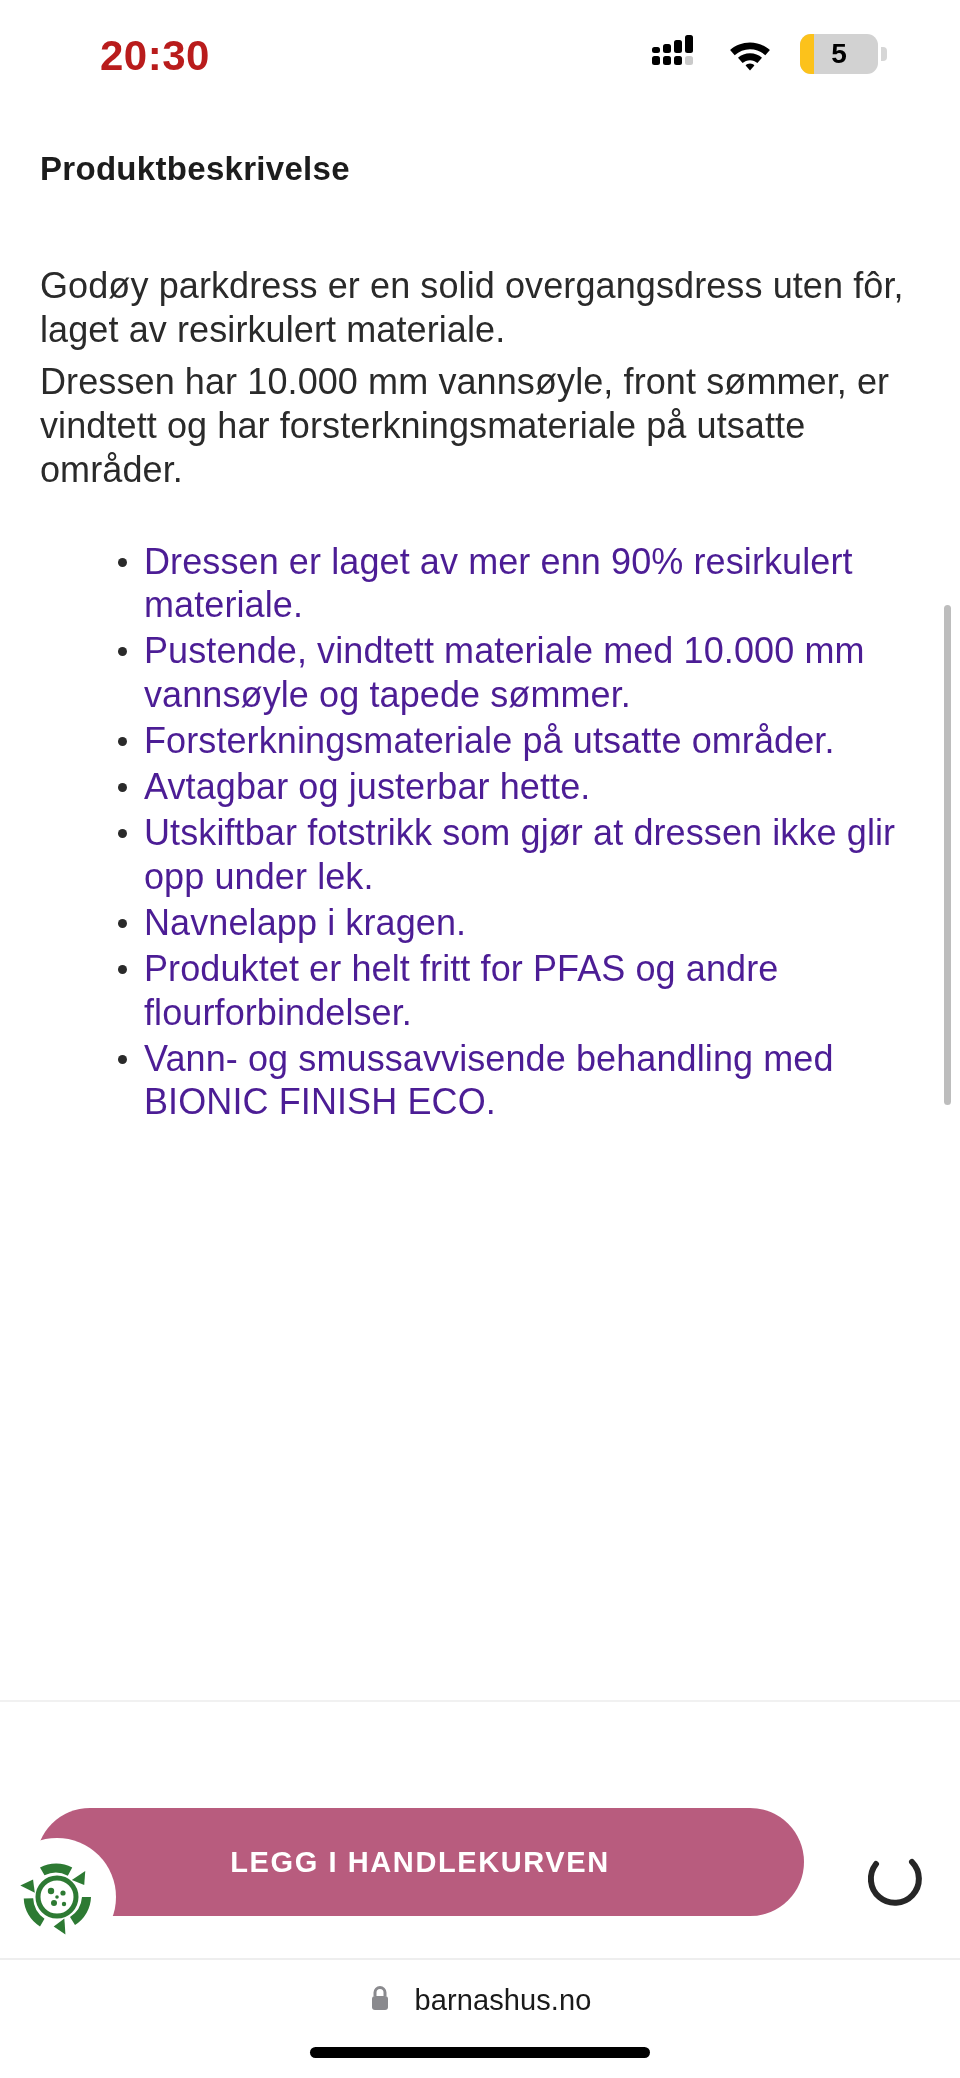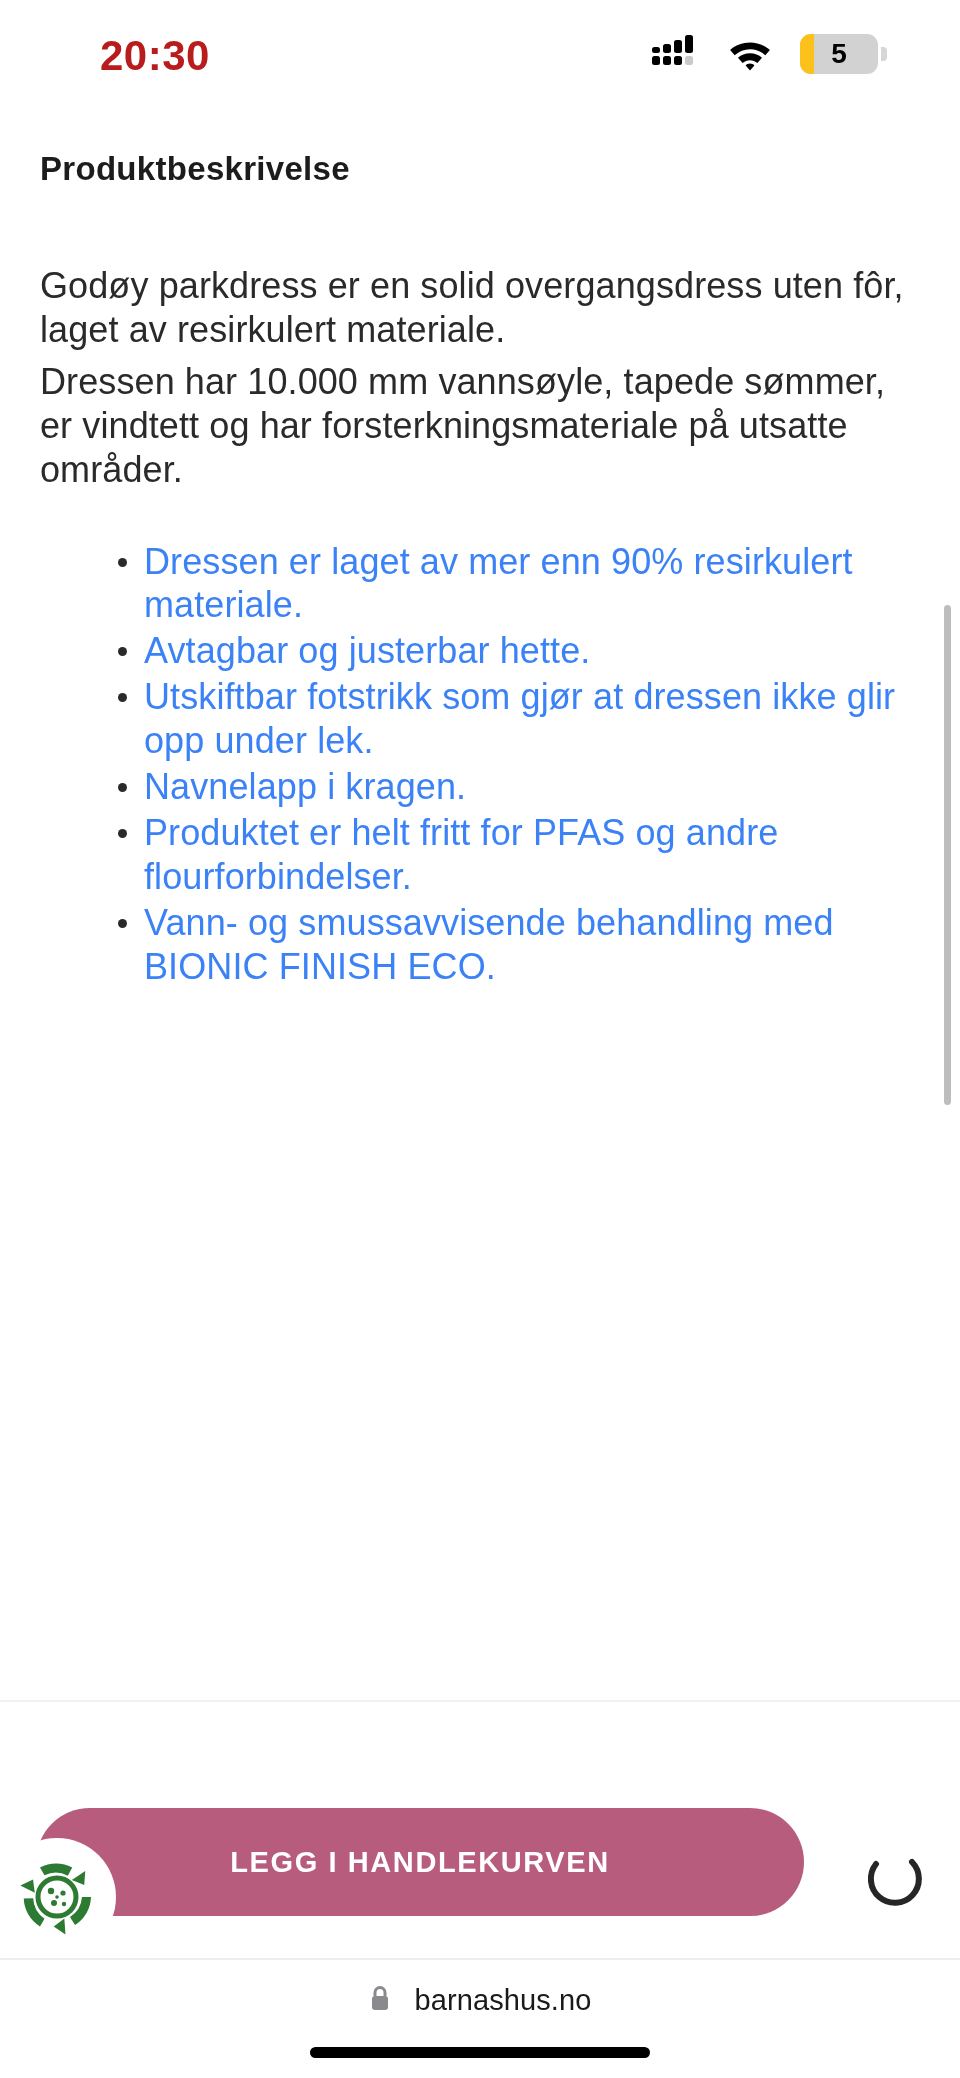--- a/index.html
+++ b/index.html
@@ -113,21 +113,21 @@
 
   .features {
     margin-top:48px;
     list-style:none;
     padding-left:78px;
   }
   .features li {
     position:relative;
     font-size:36px;
     line-height:1.22;
-    color:#3b82f6;
+    color:#4c1d95;
     letter-spacing:0.1px;
     margin-bottom:2px;
     padding-left:26px;
   }
   .features li::before {
     content:"";
     position:absolute;
     left:0;
     top:18px;
     width:9px; height:9px;
@@ -269,25 +269,27 @@
 
     </div>
   </div>
 
   <div class="content">
 
     <h2 class="section-title">Produktbeskrivelse</h2>
 
     <div class="intro">
       <p>Godøy parkdress er en solid overgangsdress uten fôr, laget av resirkulert materiale.</p>
-      <p>Dressen har 10.000 mm vannsøyle, tapede sømmer, er vindtett og har forsterkningsmateriale på utsatte områder.</p>
+      <p>Dressen har 10.000 mm vannsøyle, front sømmer, er vindtett og har forsterkningsmateriale på utsatte områder.</p>
     </div>
 
     <ul class="features">
       <li>Dressen er laget av mer enn 90% resirkulert materiale.</li>
+      <li>Pustende, vindtett materiale med 10.000 mm vannsøyle og tapede sømmer.</li>
+      <li>Forsterkningsmateriale på utsatte områder.</li>
       <li>Avtagbar og justerbar hette.</li>
       <li>Utskiftbar fotstrikk som gjør at dressen ikke glir opp under lek.</li>
       <li>Navnelapp i kragen.</li>
       <li>Produktet er helt fritt for PFAS og andre flourforbindelser.</li>
       <li>Vann- og smussavvisende behandling med BIONIC FINISH ECO.</li>
     </ul>
 
   </div>
 
   <div class="scrollbar-track"></div>

